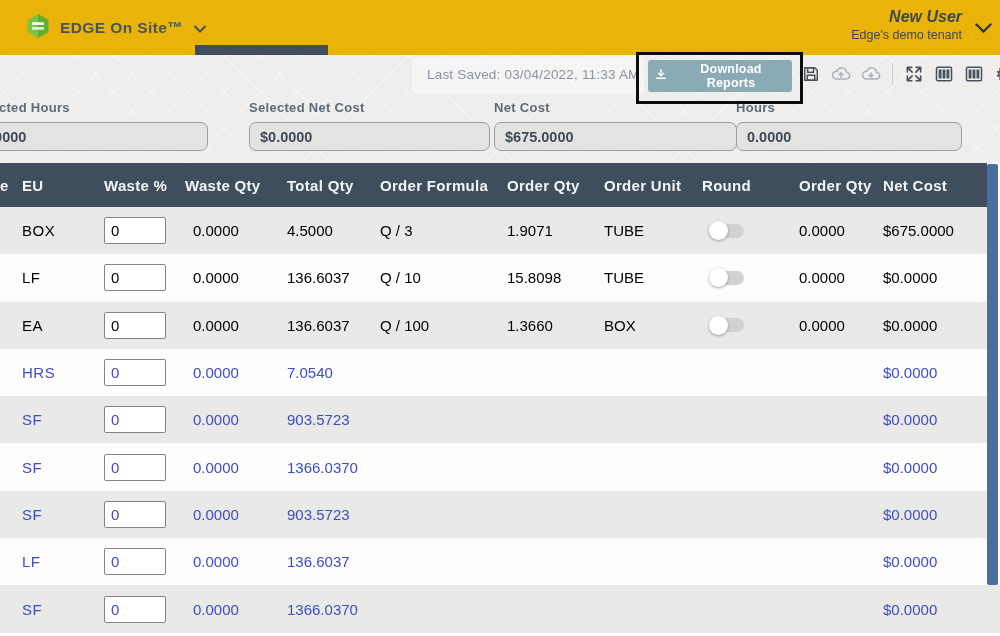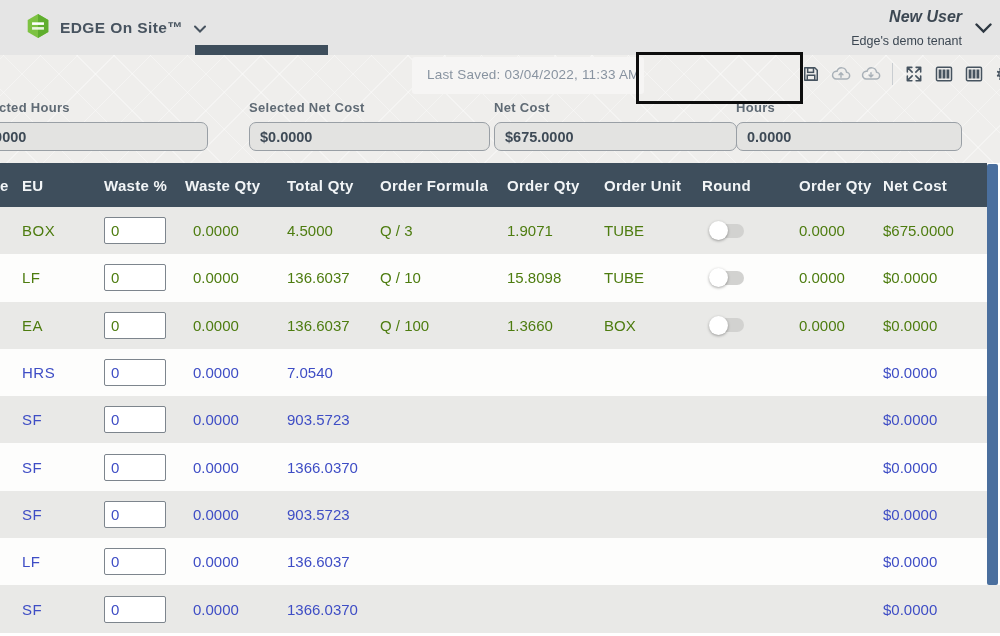--- a/index.html
+++ b/index.html
@@ -1,29 +1,29 @@
 <!DOCTYPE html>
 <html><head>
 <meta charset="utf-8">
 <style>
   html,body{margin:0;padding:0;background:#ffffff;width:1000px;height:636px;overflow:hidden;
     font-family:"Liberation Sans", sans-serif; -webkit-font-smoothing:antialiased;}
   .stage{position:relative;width:1000px;height:636px;background:#fff;}
 
   
-  .app-header{position:absolute;left:0;top:0;width:1000px;height:55px;background:#e5e5e5;}
+  .app-header{position:absolute;left:0;top:0;width:1000px;height:55px;background:#eab308;}
   .brand{position:absolute;top:0;height:55px;display:flex;align-items:center;gap:9px;cursor:pointer;}
   .brand-edge{left:25px;}
   .brand-vector{left:205px;}
   .brand-label{font-size:15.5px;font-weight:700;color:#47535f;letter-spacing:.4px;}
   .chev{display:inline-block;margin-left:2px;}
   .vector-underline{position:absolute;left:195px;top:45px;width:133px;height:10px;background:#3e4e5c;}
   .user-block{position:absolute;right:38px;top:8px;text-align:right;cursor:pointer;}
   .user-name{font-size:16px;font-weight:600;color:#3c4752;font-style:italic;}
-  .user-tenant{font-size:12.5px;color:#3c4752;margin-top:8px;}
+  .user-tenant{font-size:12.5px;color:#3c4752;margin-top:2px;}
   .user-chev{position:absolute;right:8px;top:20px;}
 
   
   .gray-band{position:absolute;left:0;top:55px;width:1000px;height:108px;background:#efeeec;
     background-image:
       repeating-linear-gradient(45deg, rgba(255,255,255,.35) 0 1px, transparent 1px 26px),
       repeating-linear-gradient(-45deg, rgba(255,255,255,.35) 0 1px, transparent 1px 26px);}
   .last-saved-panel{position:absolute;left:412px;top:2px;width:232px;height:37px;background:#f6f5f4;border-radius:3px;}
   .last-saved{position:absolute;left:427px;top:12px;font-size:13.5px;color:#8893a0;letter-spacing:.2px;white-space:nowrap;}
   .dl-btn{position:absolute;left:648px;top:5px;width:144px;height:32px;border:none;border-radius:3px;
@@ -48,21 +48,21 @@
   .grid-row{display:grid;grid-template-columns:14px 90px 81px 102px 93px 127px 97px 98px 97px 83px 1fr;align-items:center;}
   .thead{width:987px;height:44px;background:#3e4e5c;}
   .hcell{font-size:15px;font-weight:700;color:#f2f5f7;letter-spacing:.3px;white-space:nowrap;overflow:visible;cursor:pointer;}
   .hcell.c1{padding-left:8px;}
   .hcell.c10{padding-left:1px;}
   .trow{width:987px;height:47.3px;}
   .trow:nth-child(odd){background:#e9e9e7;}
   .trow:nth-child(even){background:#fdfdfc;}
   .trow:last-child{width:1000px;}
   .cell{font-size:15px;white-space:nowrap;overflow:visible;}
-  .green .cell{color:#4d7c0f;}
+  .green .cell{color:#000000;}
   .blue .cell{color:#3e4dc5;}
   .c-eu{padding-left:8px;letter-spacing:.5px;}
   .c-wq{padding-left:8px;}
   .c-nc{padding-left:1px;}
   .waste-input{width:62px;height:27px;background:#fff;border:1.5px solid #7d858d;border-radius:2px;
     font-family:"Liberation Sans",sans-serif;font-size:15px;color:inherit;padding:0 0 0 6px;box-sizing:border-box;}
   .toggle{position:relative;width:34px;height:14px;background:#d2d2d0;border-radius:8px;margin-left:8px;cursor:pointer;}
   .knob{position:absolute;left:-1px;top:-2.5px;width:19px;height:19px;border-radius:50%;background:#fff;
     box-shadow:0 1px 3px rgba(0,0,0,.35);}
 
@@ -101,20 +101,28 @@
           <path d="M1.5 1.5l7 7 7-7" fill="none" stroke="#2e3842" stroke-width="2.4" stroke-linecap="round"></path>
         </svg>
     </span>
   </div>
   <div class="vector-underline"></div>
 
   <div class="gray-band">
     <div class="last-saved-panel"></div>
     <div class="last-saved">Last Saved: 03/04/2022, 11:33 AM</div>
 
+    <button class="dl-btn">
+      <span>
+        <svg width="14" height="14" viewBox="0 0 24 24">
+            <path d="M12 3v10M7.5 8.8L12 13.4l4.5-4.6M4.5 17.5h15" fill="none" stroke="#fff" stroke-width="2.4" stroke-linecap="round" stroke-linejoin="round"></path>
+          </svg>
+      </span>
+      <span>Download Reports</span>
+    </button>
 
     <div class="tb-icons">
       <span class="tb-icon">
         <svg width="20" height="20" viewBox="0 0 24 24">
             <path d="M4.5 4.5h12l3 3v12h-15z" fill="none" stroke="#46535f" stroke-width="1.8" stroke-linejoin="round"></path>
             <rect x="8" y="4.5" width="7" height="5.5" fill="none" stroke="#46535f" stroke-width="1.8"></rect>
             <rect x="7.5" y="13.5" width="9" height="6" fill="none" stroke="#46535f" stroke-width="1.8"></rect>
           </svg>
       </span>
       <span class="tb-icon">

